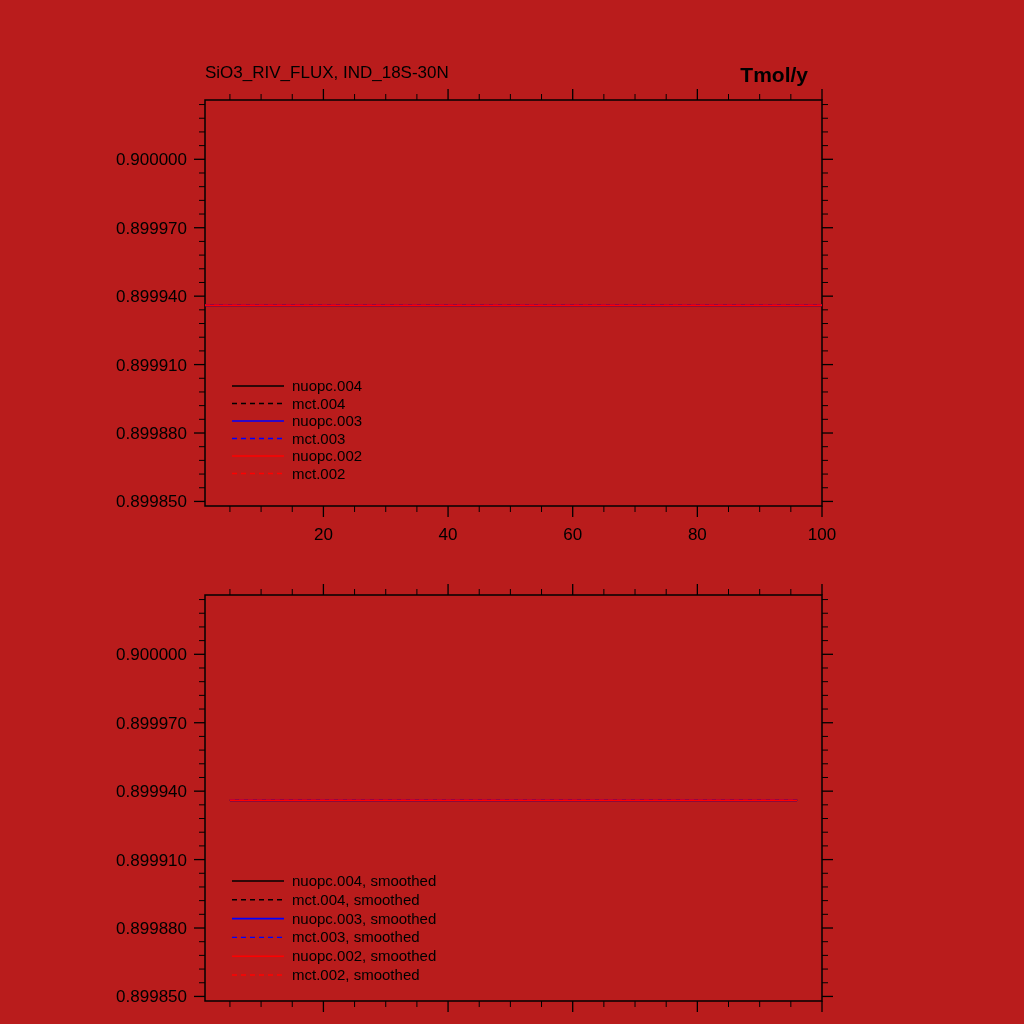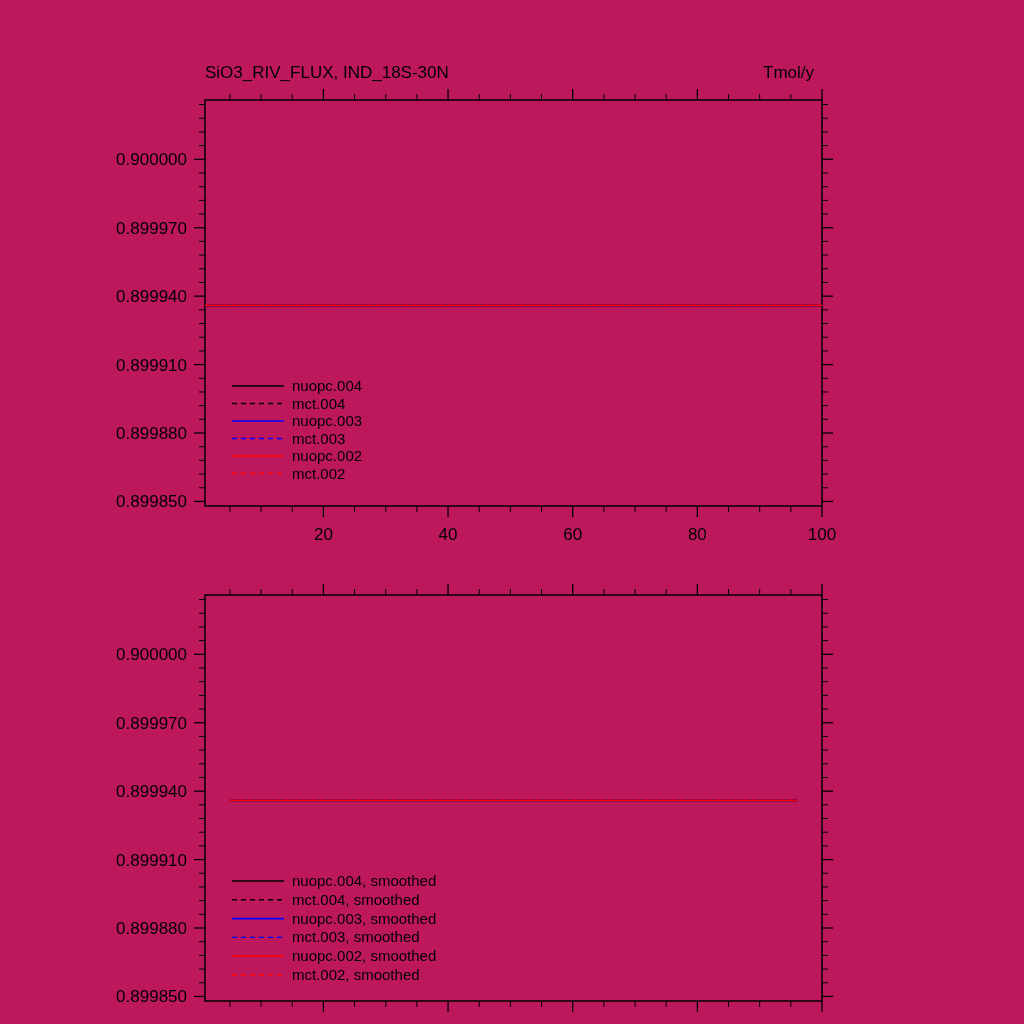--- a/index.html
+++ b/index.html
@@ -1,34 +1,35 @@
 <!DOCTYPE html>
 <html><head>
 <meta charset="utf-8">
 <style>
   html,body{margin:0;padding:0;background:#ffffff;}
   .page{
     position:relative;
     width:1024px;height:1024px;
-    background:#be185d;
+    background:#b91c1c;
     overflow:hidden;
     font-family:"Liberation Sans", sans-serif;
   }
   #chart-canvas{position:absolute;left:0;top:0;}
   .chart-title{
     position:absolute;
     left:205px;top:63px;
     font-size:17px;color:#000;
     white-space:nowrap;
   }
   .chart-units{
     position:absolute;
-    right:210px;top:63px;
-    font-size:17px;color:#000;
+    right:216px;top:63px;
+    font-size:21px;color:#000;
     white-space:nowrap;
+    font-weight:bold;
   }
   svg text{font-family:"Liberation Sans", sans-serif;fill:#000;}
 </style>
 </head>
 <body>
 
 <div class="page">
   <div class="chart-title">SiO3_RIV_FLUX, IND_18S-30N</div>
   <div class="chart-units">Tmol/y</div>
   <svg id="chart-canvas" width="1024" height="1024" viewBox="0 0 1024 1024">

